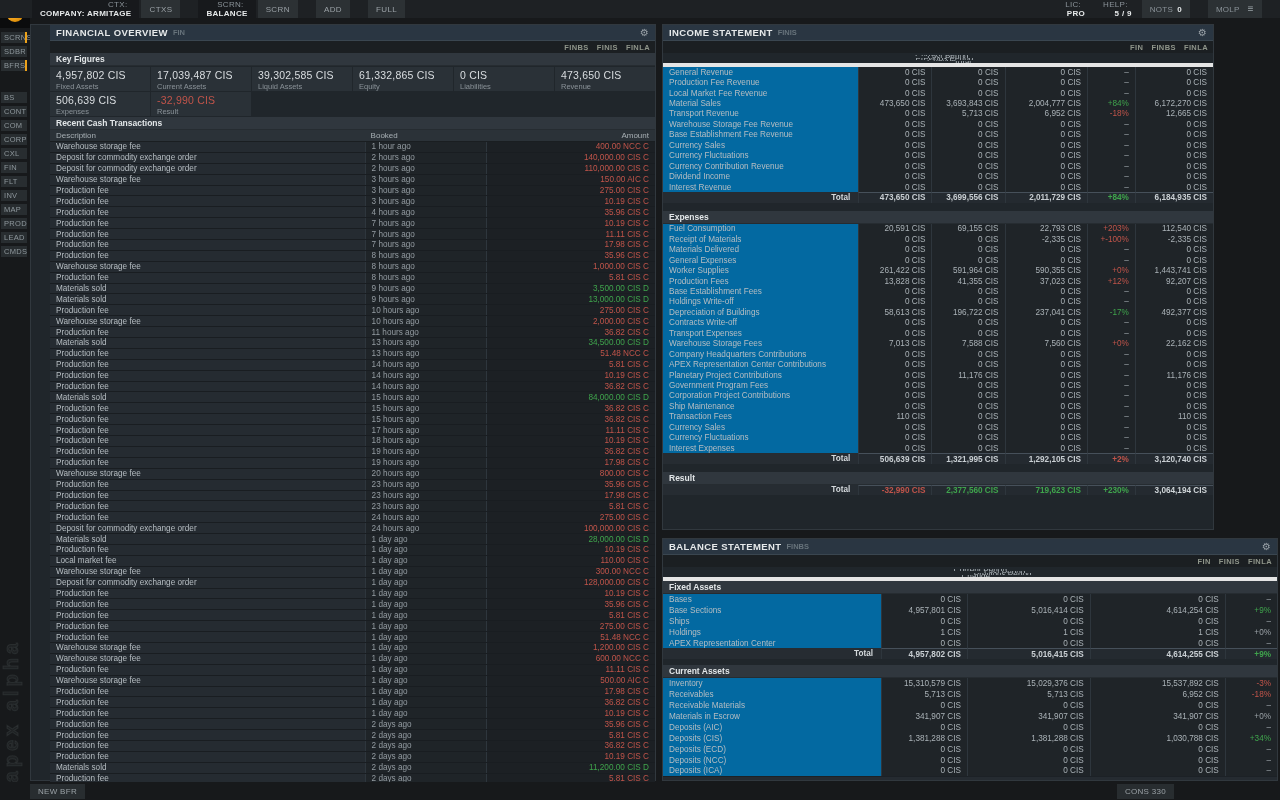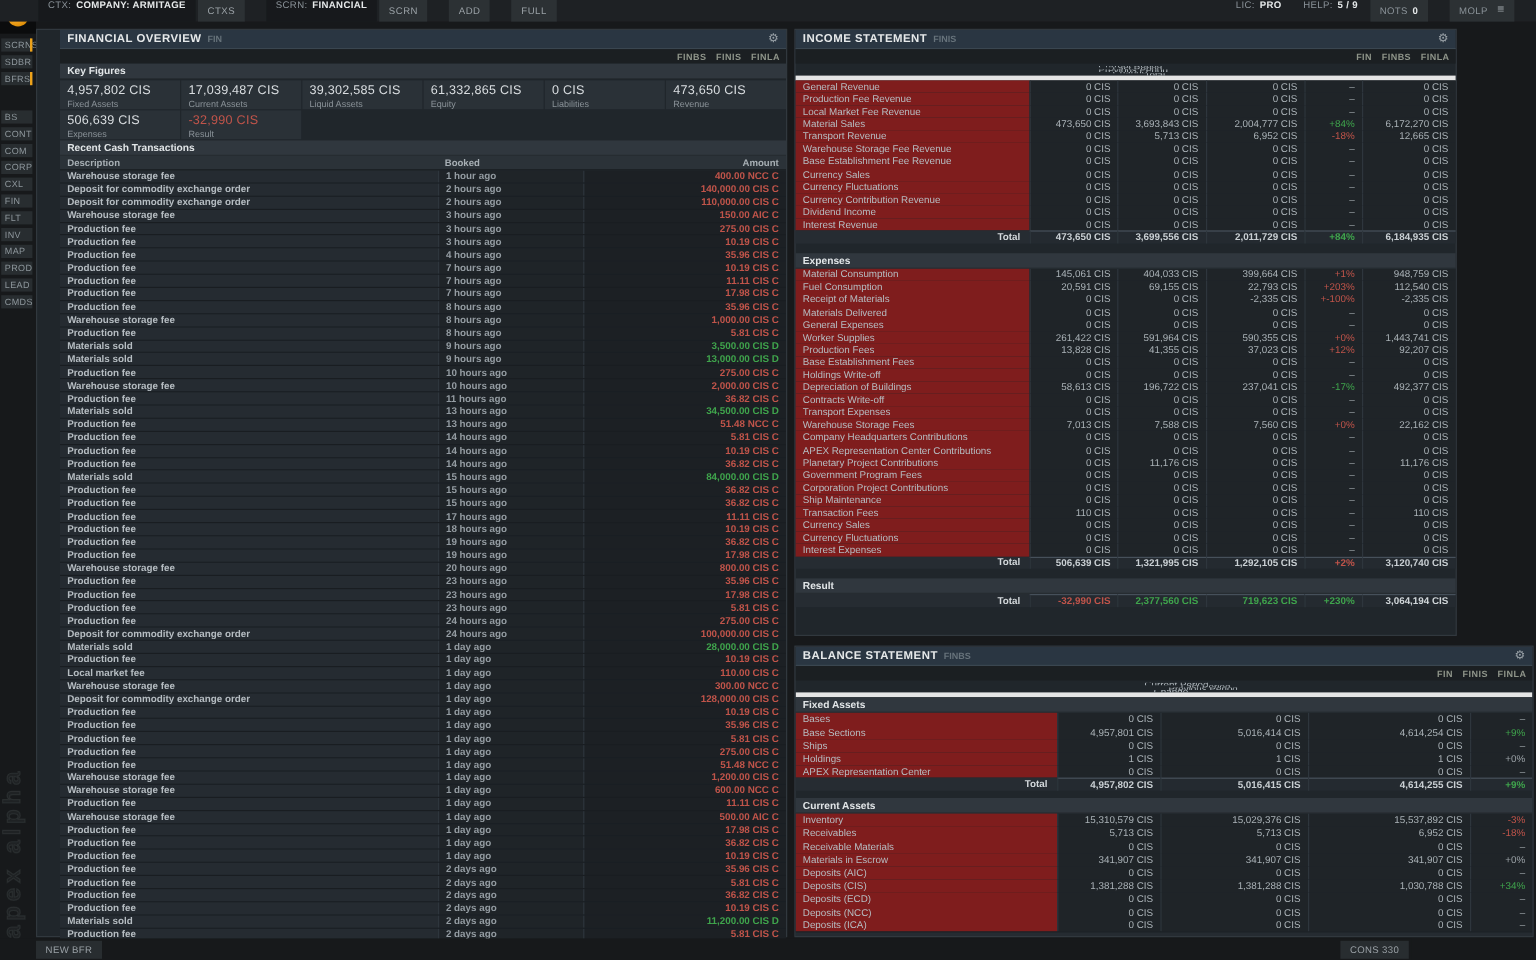--- a/index.html
+++ b/index.html
@@ -5,21 +5,21 @@
   * { margin:0; padding:0; box-sizing:border-box; }
   html,body { width:1280px; height:800px; overflow:hidden; }
   body { background:#17191b; font-family:"Liberation Sans","DejaVu Sans",sans-serif; color:#aeb6ba; position:relative; }
 
   
   .topbar { position:absolute; top:0; left:0; width:1280px; height:18px; background:#1e2124; display:flex; align-items:stretch; z-index:5; }
   .logo-box { position:absolute; top:0; left:0; width:30px; height:28px; background:#0b0c0d; }
   .logo-circle { position:absolute; top:4px; left:6px; width:18px; height:18px; border-radius:50%;
     background:radial-gradient(circle at 35% 30%, #ffd27a 0%, #f7a823 45%, #d98b05 80%, #b87303 100%); }
   .tb-left { display:flex; align-items:stretch; margin-left:32px; }
-  .tb-field { display:flex; align-items:flex-start; background:#17191c; padding:0 8px; margin-right:2px; font-size:8px; }
+  .tb-field { display:flex; align-items:flex-end; background:#17191c; padding:0 8px; margin-right:2px; font-size:8px;flex-direction:column; }
   .tb-label { color:#8a9298; margin-right:4px; letter-spacing:.3px; }
   .tb-value { color:#e6e9ea; font-weight:bold; letter-spacing:.3px; }
   .tb-btn { display:flex; align-items:center; background:#2c3134; color:#9aa1a6; border:none; font-size:8px;
     font-family:inherit; padding:0 8px; margin-right:18px; letter-spacing:.4px; cursor:pointer; }
   .tb-right { position:absolute; right:0; top:0; height:18px; display:flex; align-items:stretch; }
   .burger { margin-left:4px; font-size:10px; line-height:1; color:#9aa1a6; }
 
   
   .sidebar { position:absolute; top:32px; left:0; width:28px; }
   .side-btn { position:relative; height:11px; margin:0 1px 3px 1px; background:#282d30; color:#8e979c;
@@ -42,36 +42,36 @@
   .cmd-chip { color:#8f958a; font-size:7.5px; font-weight:bold; letter-spacing:.4px; margin-left:8px; cursor:pointer; }
   .sec-head { height:13px; background:#30373e; color:#e2e6e8; font-weight:bold; font-size:8.5px;
     display:flex; align-items:center; padding:0 6px; border-bottom:1px solid #262c31; }
 
   
   .ov { left:30px; top:24px; width:626px; height:757px;padding-left:19px; }
   .kf-grid { display:grid; grid-template-columns:repeat(6,1fr); grid-auto-rows:24px; gap:1px; background:#20262b; padding:1px 0; }
   .kf-cell { background:#2a3137; padding:2px 6px; overflow:hidden; }
   .kf-value { font-size:10.5px; color:#d9dde0; letter-spacing:.2px; }
   .kf-label { font-size:7.5px; color:#8a9298; margin-top:1px; }
-  .tx-header,.tx-row { display:flex; align-items:center;font-weight:bold; }
+  .tx-header,.tx-row { display:flex; align-items:center; }
   .tx-header { height:12px; background:#2b3238; border-bottom:1px solid #1a1e21; color:#a7afb4; font-size:8px; }
   .tx-body { overflow:hidden; height:642px; }
   .tx-row { height:10.9px; font-size:8.2px; border-bottom:1px solid rgba(0,0,0,0.22); }
   .tx-d { width:52%; padding-left:6px; color:#b6bdc2; background:#252b31; height:100%; display:flex; align-items:center; overflow:hidden; white-space:nowrap; }
   .tx-b { width:20%; padding-left:6px; color:#949ca2; background:#1f2428; border-left:1px solid #2e363d; height:100%; display:flex; align-items:center; }
   .tx-a { width:28%; padding-right:6px; background:#1c2024; border-left:1px solid #2e363d; height:100%; display:flex; align-items:center; justify-content:flex-end; }
   .tx-header .tx-d,.tx-header .tx-b,.tx-header .tx-a { background:transparent; border-left:none; color:#a7afb4; }
 
   
   .inc { left:662px; top:24px; width:552px; height:506px; }
   .bal { left:662px; top:538px; width:616px; height:243px; overflow:hidden; }
   .colheads { display:flex; height:14px; align-items:center; font-size:8.2px; color:#b3bbc0; border-bottom:4px solid #e5e5e5;flex-direction:column; }
   .fin-row { display:flex; height:10.45px; align-items:center; font-size:8.2px; }
   .bal .fin-row { height:10.9px; }
-  .fl { padding-left:6px; color:#b6bdc2; background:#7f1d1d; height:100%; display:flex; align-items:center; overflow:hidden; white-space:nowrap; }
+  .fl { padding-left:6px; color:#b6bdc2; background:#0369a1; height:100%; display:flex; align-items:center; overflow:hidden; white-space:nowrap; }
   .fc { padding-right:6px; background:#1f2428; border-left:1px solid #2e363d; height:100%; display:flex; align-items:center; justify-content:flex-end; color:#aab2b7; overflow:hidden; }
   .colheads .fl,.colheads .fc { background:transparent; border-left:none; color:#b3bbc0; }
   
   .inc .fl { width:35.5%; } .inc .c1 { width:13.3%; } .inc .c2 { width:13.3%; } .inc .c3 { width:15%; } .inc .cchg { width:8.7%; } .inc .c4 { width:14.2%; }
   
   .bal .fl { width:35.5%; } .bal .c1 { width:14%; } .bal .c2 { width:20%; } .bal .c3 { width:22%; } .bal .cchg { width:8.5%; }
   .total-row .fl { justify-content:flex-end; padding-right:8px; font-weight:bold; color:#d4d9dc; background:#262c32; }
   .total-row .fc { background:#242a30; border-top:1px solid #46505a; font-weight:bold; color:#c9cfd3; }
   .sec-gap { height:8px; }
   .clip-row { height:6px; background:#252b31; border-top:1px solid rgba(0,0,0,0.22); }
@@ -93,21 +93,21 @@
 
 <div class="topbar">
   <div class="tb-left">
     <div class="tb-field">
       <span class="tb-label">CTX:</span>
       <span class="tb-value">COMPANY: ARMITAGE</span>
     </div>
     <button class="tb-btn">CTXS</button>
     <div class="tb-field">
       <span class="tb-label">SCRN:</span>
-      <span class="tb-value">FINANCIAL</span>
+      <span class="tb-value">BALANCE</span>
     </div>
     <button class="tb-btn">SCRN</button>
     <button class="tb-btn">ADD</button>
     <button class="tb-btn">FULL</button>
   </div>
   <div class="tb-right">
     <div class="tb-field" style="background:transparent;">
       <span class="tb-label">LIC:</span>
       <span class="tb-value">PRO</span>
     </div>
@@ -766,28 +766,20 @@
     <span class="fc c3">2,011,729 CIS</span>
     <span class="fc cchg c-green">+84%</span>
     <span class="fc c4">6,184,935 CIS</span>
   </div>
   <div class="sec-gap"></div>
   <div class="sec-head">
     <span>Expenses</span>
   </div>
   <div>
 
-      <div class="fin-row">
-        <span class="fl">Material Consumption</span>
-        <span class="fc c1">145,061 CIS</span>
-        <span class="fc c2">404,033 CIS</span>
-        <span class="fc c3">399,664 CIS</span>
-        <span class="fc cchg c-red">+1%</span>
-        <span class="fc c4">948,759 CIS</span>
-      </div>
 
       <div class="fin-row">
         <span class="fl">Fuel Consumption</span>
         <span class="fc c1">20,591 CIS</span>
         <span class="fc c2">69,155 CIS</span>
         <span class="fc c3">22,793 CIS</span>
         <span class="fc cchg c-red">+203%</span>
         <span class="fc c4">112,540 CIS</span>
       </div>
 

